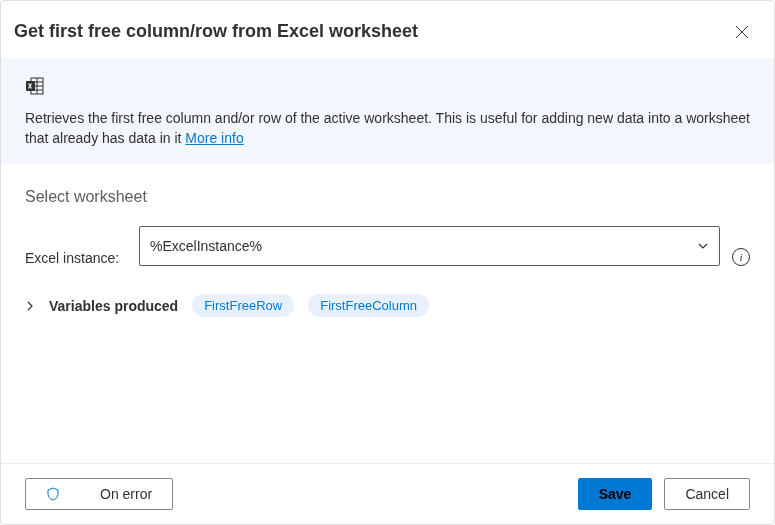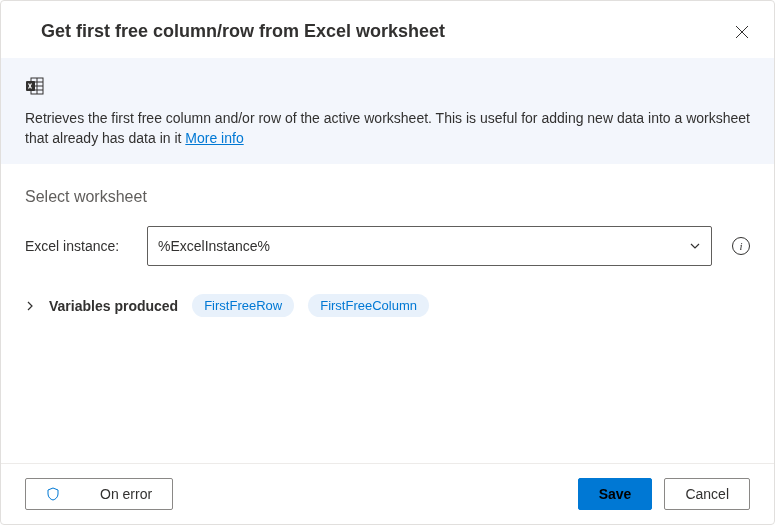--- a/index.html
+++ b/index.html
@@ -1,26 +1,26 @@
 <!DOCTYPE html>
 <html><head>
   <meta charset="utf-8">
   <style>
     * { box-sizing: border-box; margin: 0; padding: 0; }
     body { font-family: "Segoe UI", -apple-system, sans-serif; font-size: 14px; color: #323130; width: 775px; height: 525px; background: #fff; border: 1px solid #e1dfdd; border-radius: 4px; display: flex; flex-direction: column; }
-    .header { display: flex; align-items: center; justify-content: space-between; padding: 20px 24px 16px 40px; }
+    .header { display: flex; align-items: center; justify-content: space-between; padding: 20px 24px 16px 13px; }
     .header-title { font-size: 18px; font-weight: 600; color: #323130; }
     .close-icon { cursor: pointer; width: 16px; height: 16px; display: flex; align-items: center; justify-content: center; }
     .info-banner { background: #f3f6fc; display: flex; padding: 16px 24px; gap: 12px; align-items: flex-start; flex-direction: column; }
     .excel-icon { width: 20px; height: 20px; flex-shrink: 0; margin-top: 2px; }
     .banner-text { line-height: 20px; color: #323130; }
     .more-info-link { color: #0078d4; text-decoration: underline; cursor: pointer; }
     .body { padding: 24px; flex: 1; }
     .section-title { font-size: 16px; font-weight: 400; color: #605e5c; margin-bottom: 20px; }
-    .param-row { display: flex; align-items: center; gap: 20px; margin-bottom: 28px; }
+    .param-row { display: flex; align-items: flex-end; gap: 12px; margin-bottom: 28px; }
     .param-label { width: 102px; color: #323130; }
     .dropdown { flex: 1; height: 40px; border: 1px solid #605e5c; border-radius: 2px; display: flex; align-items: center; justify-content: space-between; padding: 0 10px; cursor: pointer; background: #fff; }
     .dropdown-value { color: #323130; }
     .chevron-down { width: 12px; height: 12px; }
     .info-icon-circle { width: 18px; height: 18px; border: 1px solid #323130; border-radius: 50%; display: flex; align-items: center; justify-content: center; font-size: 11px; font-family: Georgia, serif; font-style: italic; cursor: pointer; flex-shrink: 0; }
     .vars-row { display: flex; align-items: center; gap: 14px; text-align: right; }
     .chevron-right { width: 10px; height: 10px; flex-shrink: 0; }
     .vars-label { font-weight: 600; color: #323130; }
     .var-pill { background: #e8f1fb; color: #0078d4; padding: 4px 12px; border-radius: 12px; cursor: pointer; font-size: 13px; }
     .footer { border-top: 1px solid #edebe9; padding: 14px 24px; display: flex; justify-content: space-between; align-items: center; }

